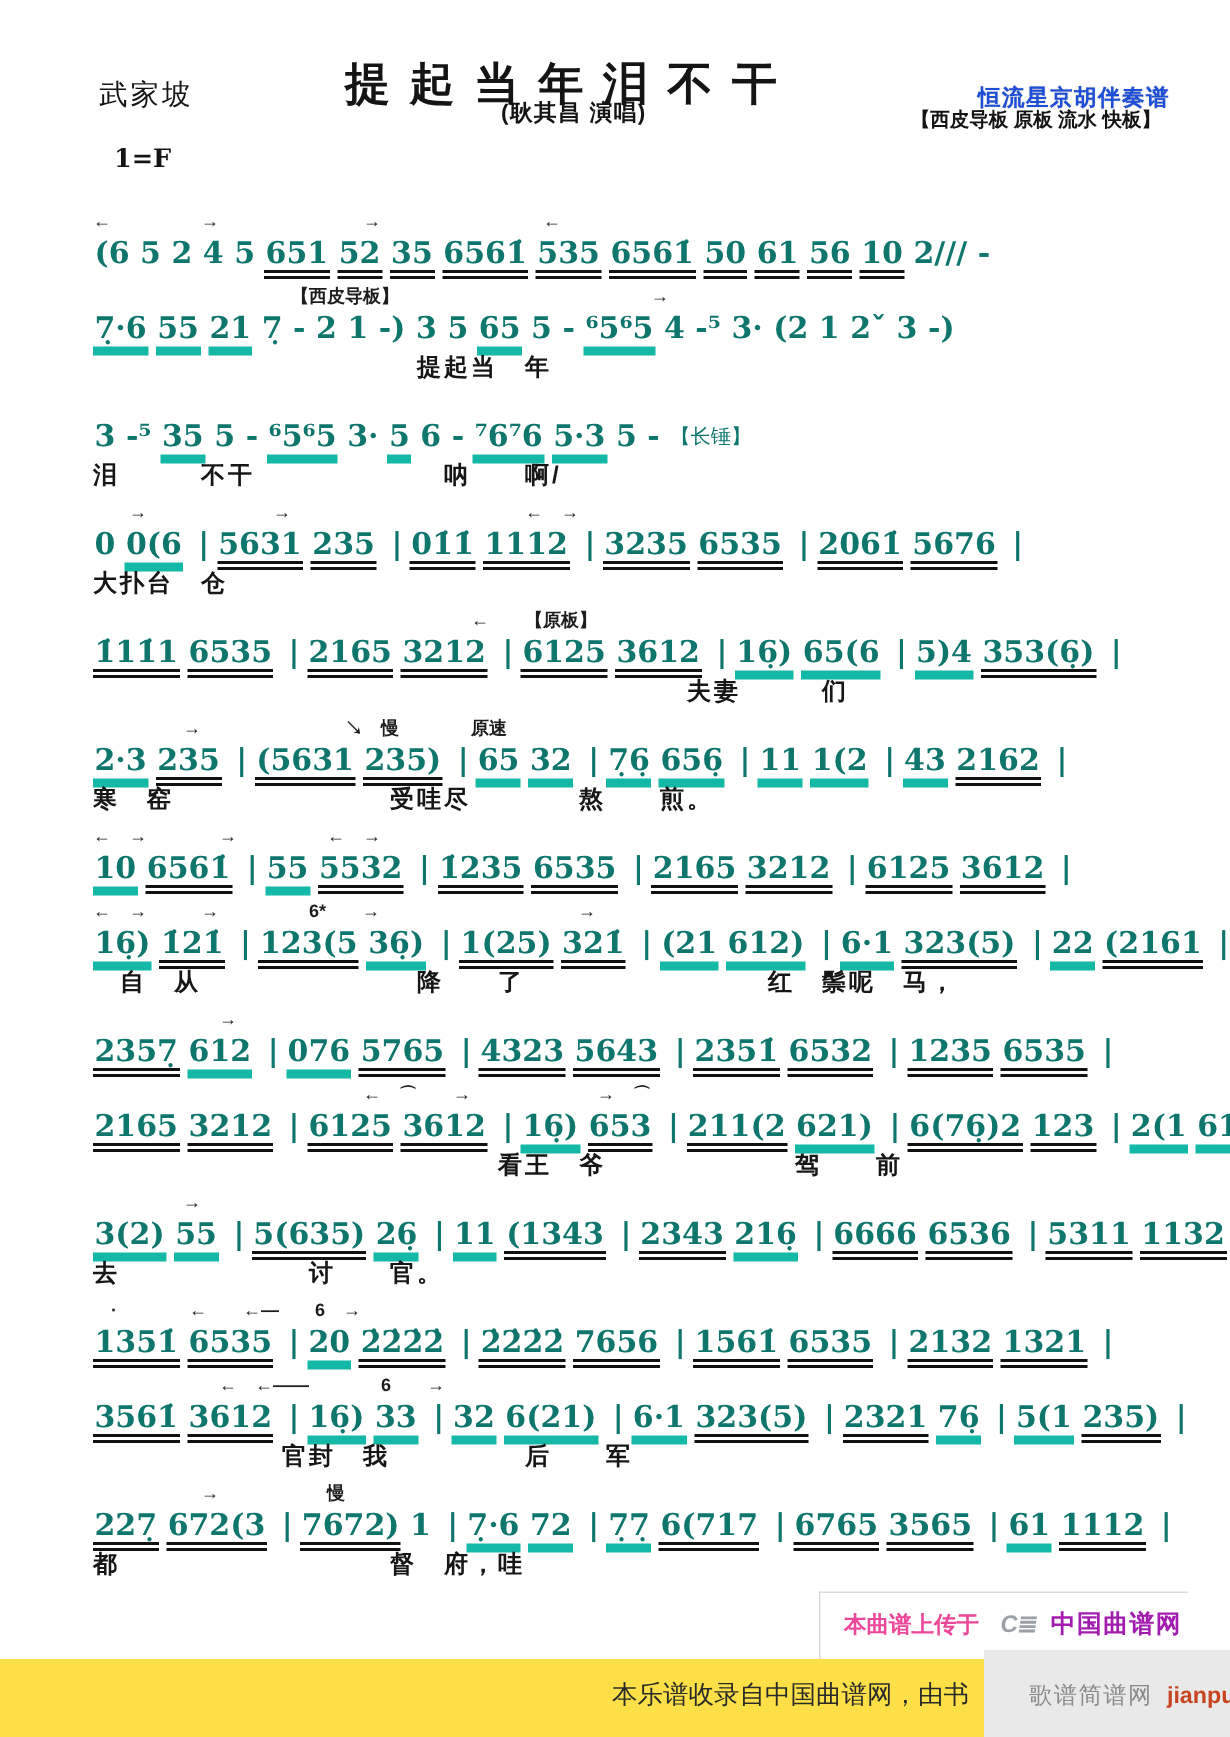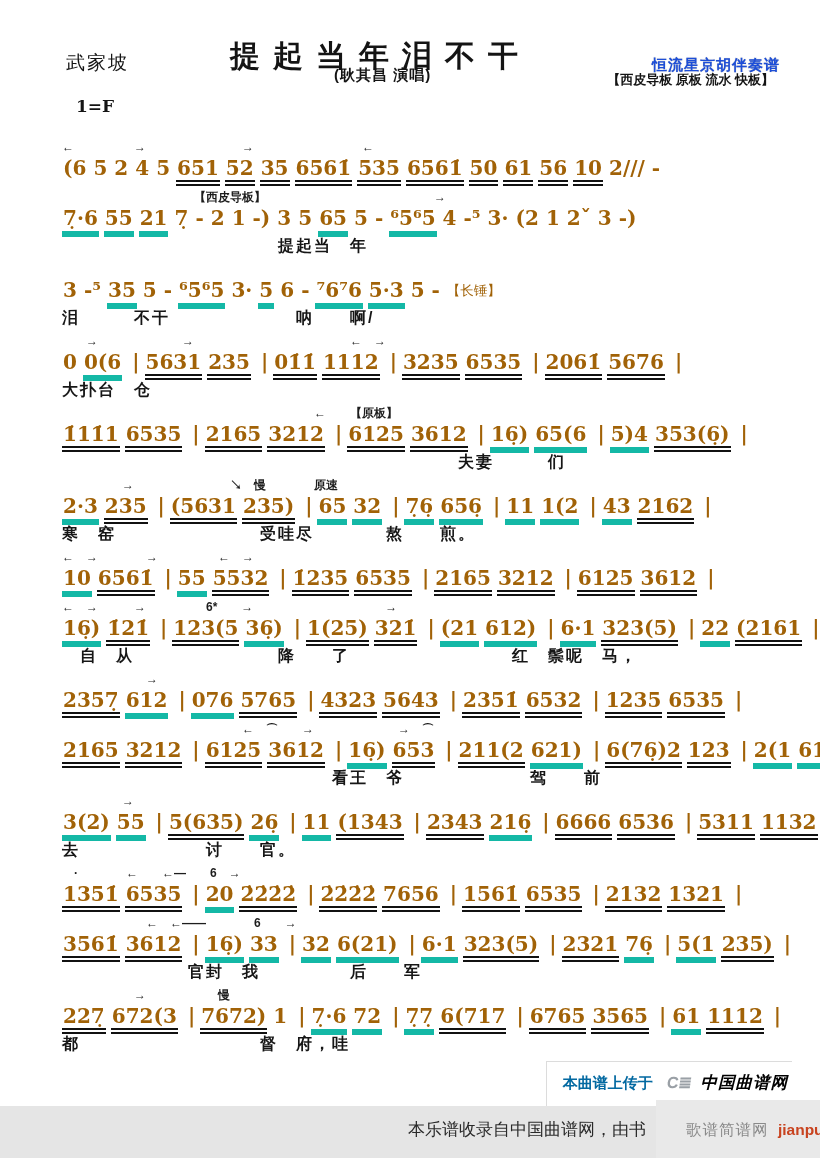--- a/index.html
+++ b/index.html
@@ -14,35 +14,35 @@
   .wm{position:absolute;right:-6px;top:22px;color:#1d4ed8;font-weight:bold;font-size:15px;letter-spacing:1px;text-shadow:0 0 1px #b5b5b5;white-space:nowrap;}
   .singer{position:absolute;left:272px;top:32px;font-weight:bold;font-size:15px;letter-spacing:1px;}
   .banban{position:absolute;right:0px;top:37px;font-weight:bold;font-size:13px;white-space:nowrap;}
   .key{position:absolute;left:14px;top:62px;font-weight:bold;font-size:17px;font-family:"DejaVu Serif","Liberation Serif",serif;}
 
   
   .score{position:relative;}
   .line{margin-bottom:4px;}
   .above{height:15px;line-height:15px;font-size:12px;font-weight:bold;color:#1d1d1d;white-space:pre;}
   .notes{height:31px;line-height:26px;font-family:"DejaVu Serif","Liberation Serif",serif;
-         font-weight:bold;font-size:20px;color:#a16207;white-space:nowrap;}
+         font-weight:bold;font-size:20px;color:#0f766e;white-space:nowrap;}
   .tk{display:inline-block;margin-right:5px;padding:0 1px 2px 1px;line-height:1.05;}
   .u1{border-bottom:6px solid #14b8a6;}
   .u2{border-bottom:6px double #111;padding-bottom:1px;}
   .bar{border:none;margin:0 4px;}
   .lbl{font-family:"Liberation Sans",sans-serif;font-size:13.5px;font-weight:normal;vertical-align:2px;}
   .lyrics{height:22px;line-height:20px;font-size:16px;font-weight:bold;color:#161616;white-space:pre;letter-spacing:2px;}
 
   
   .upload-box{position:absolute;right:28px;bottom:52px;border-left:1px solid #dcdcdc;border-top:1px solid #dcdcdc;
               padding:10px 4px 12px 16px;white-space:nowrap;}
-  .upload-text{font-size:15px;font-weight:bold;color:#0369a1;font-family:Liberation Mono, monospace;}
+  .upload-text{font-size:15px;font-weight:bold;color:#ec4899;font-family:Liberation Mono, monospace;}
   .logo-mark{display:inline-block;margin:0 4px 0 10px;color:#9aa0a6;font-weight:bold;font-size:16px;transform:skewX(-8deg);}
-  .site-name{font-size:16.5px;font-weight:bold;font-style:italic;color:#000000;letter-spacing:1px;}
-  .bottom-strip{position:absolute;left:0;right:0;bottom:0;height:52px;background:#e5e5e5;}
+  .site-name{font-size:16.5px;font-weight:bold;color:#a21caf;letter-spacing:1px;}
+  .bottom-strip{position:absolute;left:0;right:0;bottom:0;height:52px;background:#fde047;}
   .collect{position:absolute;left:408px;top:12px;width:250px;font-size:17px;color:#2a2a2a;white-space:nowrap;overflow:hidden;}
   .gray-panel{position:absolute;left:656px;right:0;top:-6px;bottom:0;background:#e9e9e9;padding:20px 0 0 30px;white-space:nowrap;}
   .site2{font-size:15.5px;color:#8a8a8a;letter-spacing:1px;}
   .site2url{font-size:15.5px;font-weight:bold;color:#c8431f;margin-left:5px;}
 </style>
 </head>
 <body>
 
 <div class="page">
   <div class="inner">

